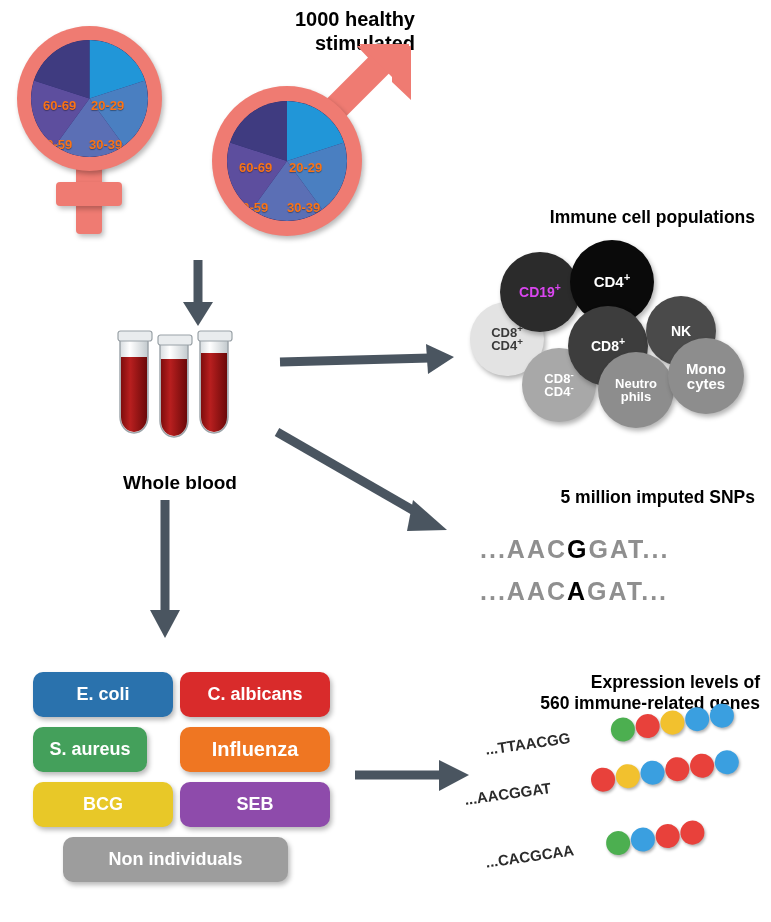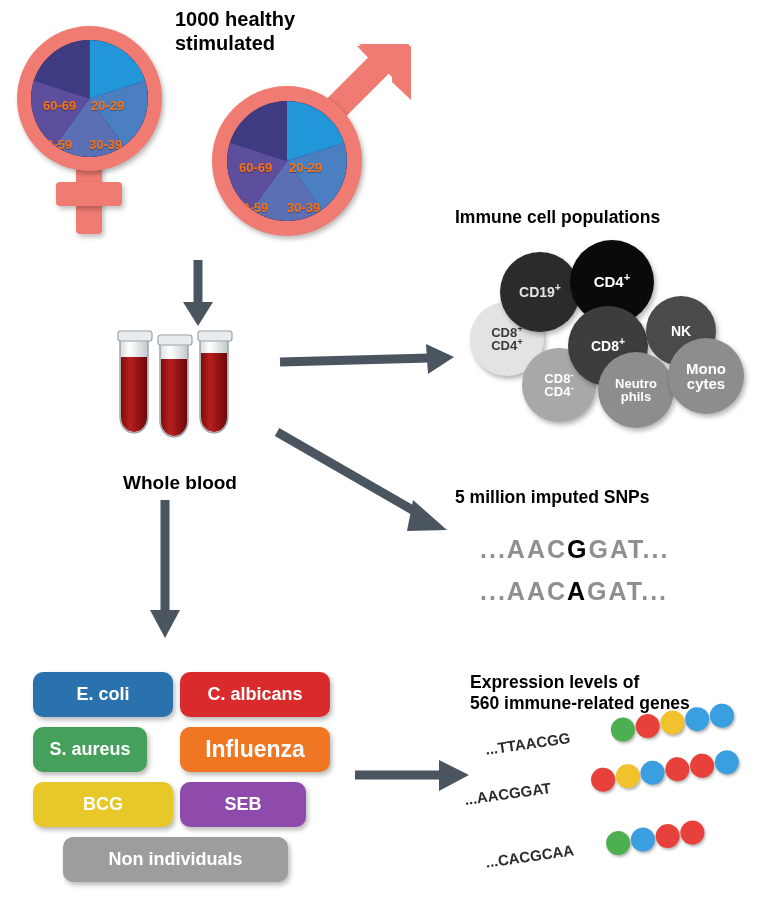--- a/index.html
+++ b/index.html
@@ -12,21 +12,21 @@
     overflow: hidden;
   }
   #root { position:absolute; left:0; top:0; width:771px; height:922px; }
 
   .abs { position:absolute; }
 
   
   .title {
     font-weight: bold;
     color: #000;
-    text-align: left;
+    text-align: right;
     line-height: 1.18;
   }
 
   
   .gender-wrap { position:absolute; }
   .ring {
     position:absolute;
     border-radius: 50%;
     background: #ef7b72;
     box-shadow: 2px 3px 5px rgba(0,0,0,0.28);
@@ -241,21 +241,21 @@
     <div class="cell" style="left:10px; top:62px; width:74px; height:74px; background:#e3e3e3; color:#3a3a3a; font-size:13px; flex-direction:column;">
       <span>CD8<sup>+</sup></span>
       <span>CD4<sup>+</sup></span>
     </div>
 
     <div class="cell" style="left:62px; top:108px; width:74px; height:74px; background:#a8a8a8; color:#ffffff; font-size:13px; flex-direction:column;">
       <span>CD8<sup>-</sup></span>
       <span>CD4<sup>-</sup></span>
     </div>
 
-    <div class="cell" style="left:40px; top:12px; width:80px; height:80px; background:#2b2b2b; color:#e5e5e5; font-size:14px;">
+    <div class="cell" style="left:40px; top:12px; width:80px; height:80px; background:#2b2b2b; color:#d946ef; font-size:14px;">
       <span>CD19<sup>+</sup></span>
     </div>
 
     <div class="cell" style="left:110px; top:0px; width:84px; height:84px; background:#0a0a0a; color:#ffffff; font-size:15px;">
       <span>CD4<sup>+</sup></span>
     </div>
 
     <div class="cell" style="left:108px; top:66px; width:80px; height:80px; background:#3d3d3d; color:#ffffff; font-size:14px;">
       <span>CD8<sup>+</sup></span>
     </div>
@@ -288,27 +288,27 @@
 
   <div class="stimBox" style="left:33px; top:672px; width:140px; height:45px; background:#2a72ad; font-size:18px;">
     <span>E. coli</span>
   </div>
   <div class="stimBox" style="left:180px; top:672px; width:150px; height:45px; background:#d92b2b; font-size:18px;">
     <span>C. albicans</span>
   </div>
   <div class="stimBox" style="left:33px; top:727px; width:114px; height:45px; background:#44a05b; font-size:18px;">
     <span>S. aureus</span>
   </div>
-  <div class="stimBox" style="left:180px; top:727px; width:150px; height:45px; background:#ef7622; font-size:23px;">
+  <div class="stimBox" style="left:180px; top:727px; width:150px; height:45px; background:#ef7622; font-size:20px;">
     <span>Influenza</span>
   </div>
   <div class="stimBox" style="left:33px; top:782px; width:140px; height:45px; background:#e8c828; font-size:18px;justify-content:center;">
     <span>BCG</span>
   </div>
-  <div class="stimBox" style="left:180px; top:782px; width:126px; height:45px; background:#8e4bab; font-size:18px;">
+  <div class="stimBox" style="left:180px; top:782px; width:150px; height:45px; background:#8e4bab; font-size:18px;">
     <span>SEB</span>
   </div>
   <div class="stimBox" style="left:63px; top:837px; width:225px; height:45px; background:#9d9d9d; font-size:18px;">
     <span>Non individuals</span>
   </div>
 
   <svg class="arrowSvg" style="left:355px; top:755px;" width="120" height="40" viewBox="0 0 120 40">
     <path d="M0,20 L88,20" stroke="#4a5560" stroke-width="9"></path>
     <path d="M84,5 L114,20 L84,36 Z" fill="#4a5560"></path>
   </svg>

